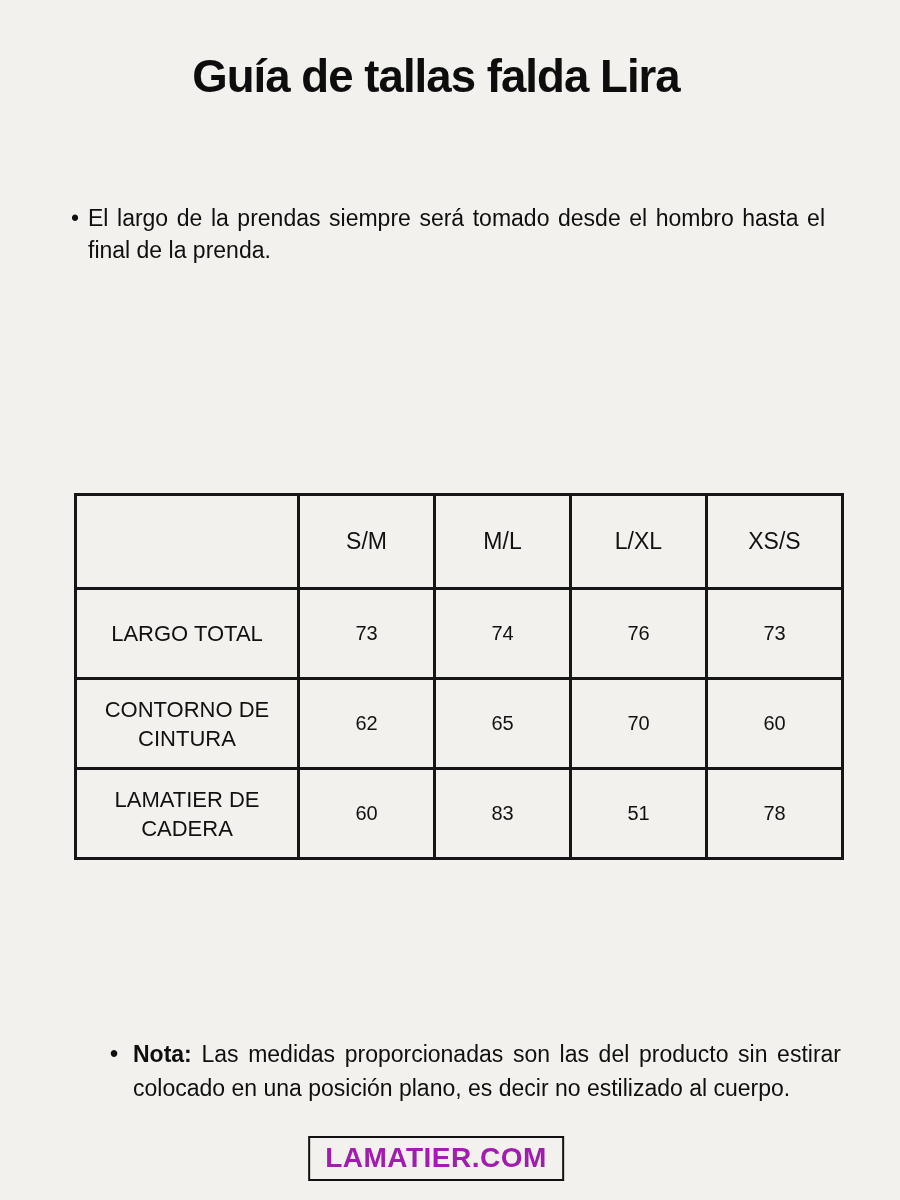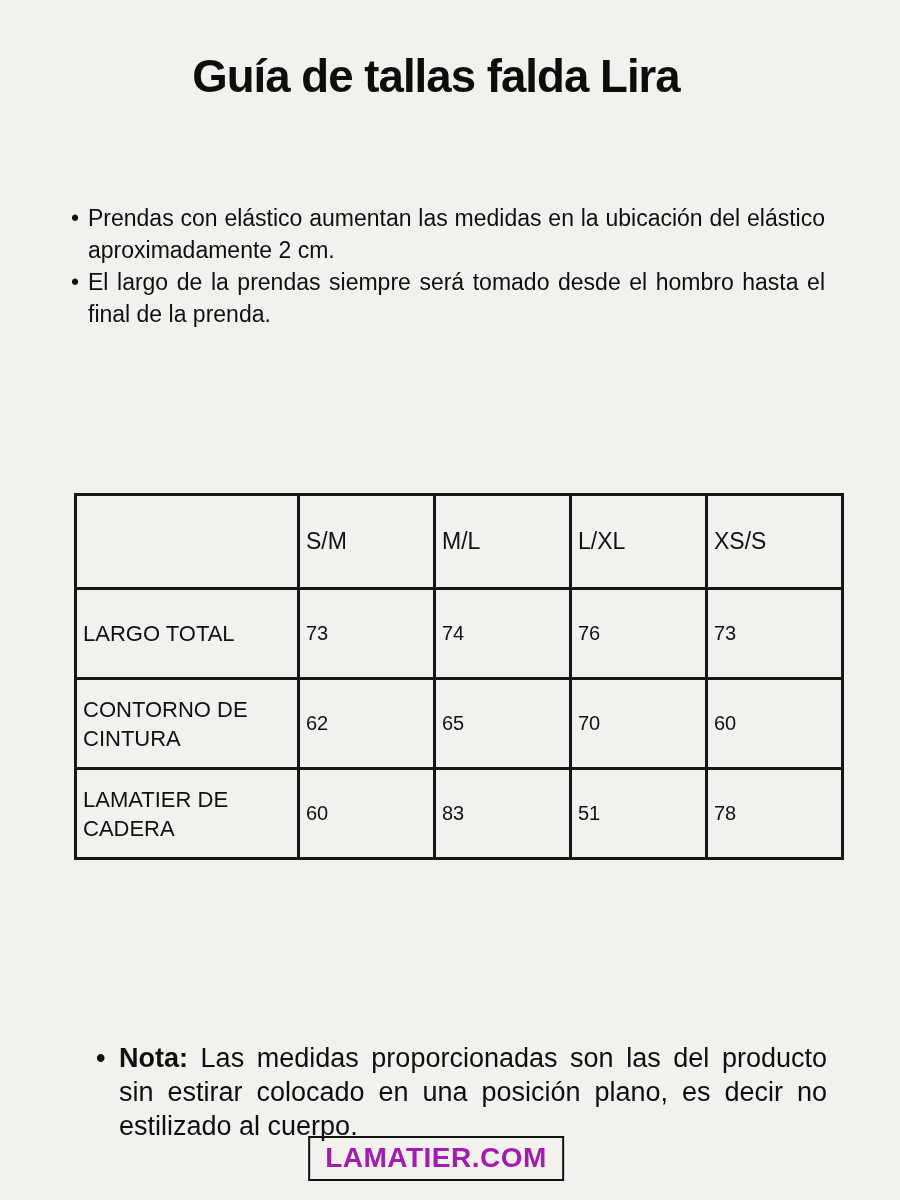--- a/index.html
+++ b/index.html
@@ -66,41 +66,41 @@
   
   .size-table {
     position: absolute;
     top: 493px;
     left: 74px;
     border-collapse: collapse;
     table-layout: fixed;
   }
   .size-table th, .size-table td {
     border: 3px solid #161616;
-    text-align: left;
+    text-align: center;
     vertical-align: middle;
     font-weight: 500;
     background: #f2f1ee;
     padding: 0 6px;
   }
   .size-table .col-label { width: 208px; }
   .size-table .col-size  { width: 121px; }
   .size-table thead tr   { height: 94px; }
   .size-table tbody tr   { height: 90px; margin-top: 36px; }
   .size-table thead th   { font-size: 23px; }
   .size-table tbody th   { font-size: 22px; font-weight: 500; line-height: 29px; }
   .size-table tbody td   { font-size: 20px; }
 
   
   .note {
     position: absolute;
     top: 1014px;
-    left: 96px;
+    left: 110px;
     width: 731px;
-    font-size: 27px;
+    font-size: 23px;
     line-height: 34px;
     text-align: justify;
     text-justify: inter-word;
     padding-left: 23px;
     box-sizing: border-box;
     color: #0f0f0f;
   }
   .note::before {
     content: "\2022";
     position: absolute;
@@ -129,23 +129,20 @@
 </style>
 </head>
 <body>
 
 <div class="page">
 
   <h1 class="title">Guía de tallas falda Lira</h1>
 
   <div class="considerations">
     <ul class="bullet-list">
-      <li>
-        <span>Prendas con elástico aumentan las medidas en la ubicación del elástico aproximadamente 2 cm.</span>
-      </li>
       <li>
         <span>El largo de la prendas siempre será tomado desde el hombro hasta el final de la prenda.</span>
       </li>
     </ul>
   </div>
 
   <table class="size-table">
     <thead>
       <tr>
         <th class="col-label"></th>

